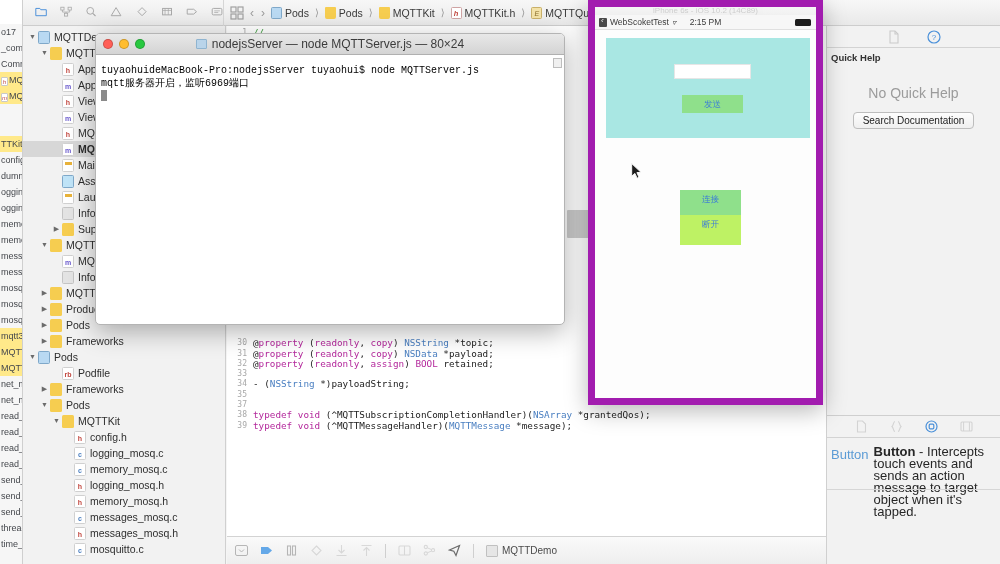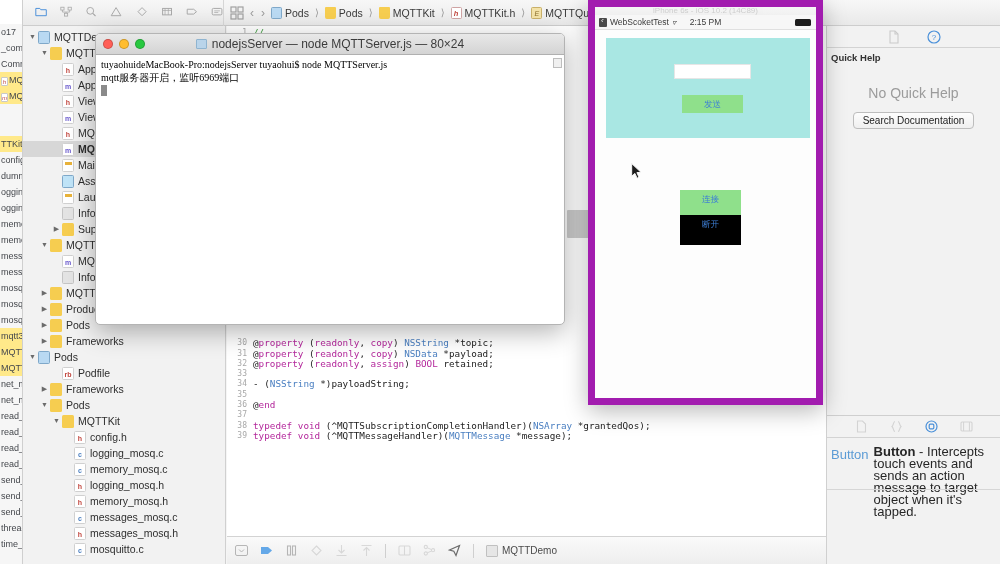--- a/index.html
+++ b/index.html
@@ -171,21 +171,21 @@
   }
   .tl { display: flex; gap: 6px; padding-left: 7px; }
   .tl i { width: 10px; height: 10px; border-radius: 50%; display: block; border: 0.5px solid rgba(0,0,0,.2); }
   .tl .r { background: #ff5f57; } .tl .y { background: #ffbd2e; } .tl .g { background: #28c840; }
   .term-label {
     position: absolute; left: 0; right: 0; text-align: center;
     font-size: 12px; color: #3b3b3b; display: flex; align-items: center; justify-content: center; gap: 5px;
   }
   .term-ico { width: 11px; height: 10px; background: #b9d4ea; border: 0.5px solid #8fb4d0; border-radius: 1px; }
   .term-body {
-    padding: 3px 5px; font-family: Liberation Serif, serif;
+    padding: 9px 5px; font-family: Liberation Mono, monospace;
     font-size: 10px; line-height: 13px; color: #000;
   }
   .term-cursor { display: inline-block; width: 6px; height: 11px; background: #8a8a8a; vertical-align: -2px; }
   .term-sbar { position: absolute; right: 1px; top: 22px; width: 11px; bottom: 1px; }
   .term-sbar i { position: absolute; right: 1px; top: 2px; width: 9px; height: 10px;
                  border: 0.5px solid #bdbdbd; background: #f0f0f0; }
 
   
   .sim {
     position: absolute; left: 588px; top: 0; width: 235px; height: 405px;
@@ -221,21 +221,21 @@
     background: #fff; border: 0.5px solid #e6e6e6;
   }
   .sim-btn {
     position: absolute; text-align: center; font-size: 8.5px; color: #3e7fd5;
     line-height: 18px; height: 18px;
   }
   .sim-btn.send { left: 76px; top: 57px; width: 61px; background: #8fe08b; }
   .sim-btn-abs { position: absolute; text-align: center; font-size: 8.5px; color: #3e7fd5;
                  line-height: 18px; height: 30px; width: 61px; left: 85px; }
   .sim-btn-abs.conn { top: 160px; background: #8fe08b; }
-  .sim-btn-abs.disc { top: 185px; background: #000000; }
+  .sim-btn-abs.disc { top: 185px; background: #bef264; }
 
   .cursor { position: absolute; left: 631px; top: 163px; width: 11px; height: 16px; }
 
   
   .edge-thumb {
     position: absolute; left: 567px; top: 210px; width: 28px; height: 28px;
     background: #c3c3c3; border-radius: 1px; opacity: .85;
   }
 </style>
 </head>
@@ -538,21 +538,20 @@
 
     <div class="editor">
       <div class="code" id="codeArea">
           <div class="cl" style="margin-bottom: 300px;"><span class="gut">1</span><span class="ctext"><span class="cm">//</span></span></div>
           <div class="cl"><span class="gut">30</span><span class="ctext"><span>@</span><span></span><span class="kw">property</span><span></span><span> (</span><span></span><span class="kw">readonly</span><span></span><span>, </span><span></span><span class="kw">copy</span><span></span><span>) </span><span></span><span class="ty">NSString</span><span></span><span> *</span><span></span><span>topic</span><span></span><span>;</span></span></div>
           <div class="cl"><span class="gut">31</span><span class="ctext"><span>@</span><span></span><span class="kw">property</span><span></span><span> (</span><span></span><span class="kw">readonly</span><span></span><span>, </span><span></span><span class="kw">copy</span><span></span><span>) </span><span></span><span class="ty">NSData</span><span></span><span> *</span><span></span><span>payload</span><span></span><span>;</span></span></div>
           <div class="cl"><span class="gut">32</span><span class="ctext"><span>@</span><span></span><span class="kw">property</span><span></span><span> (</span><span></span><span class="kw">readonly</span><span></span><span>, </span><span></span><span class="kw">assign</span><span></span><span>) </span><span></span><span class="kw">BOOL</span><span></span><span> </span><span></span><span>retained</span><span></span><span>;</span></span></div>
           <div class="cl"><span class="gut">33</span><span class="ctext"><span></span></span></div>
           <div class="cl"><span class="gut">34</span><span class="ctext"><span>- (</span><span></span><span class="ty">NSString</span><span></span><span> *)</span><span></span><span>payloadString</span><span></span><span>;</span></span></div>
           <div class="cl"><span class="gut">35</span><span class="ctext"><span></span></span></div>
-          <div class="cl"><span class="gut">36</span><span class="ctext"><span>@</span><span></span><span class="kw">end</span></span></div>
           <div class="cl"><span class="gut">37</span><span class="ctext"><span></span></span></div>
           <div class="cl"><span class="gut">38</span><span class="ctext"><span class="kw">typedef</span><span></span><span> </span><span></span><span class="kw">void</span><span></span><span> (^</span><span></span><span>MQTTSubscriptionCompletionHandler</span><span></span><span>)(</span><span></span><span class="ty">NSArray</span><span></span><span> *</span><span></span><span>grantedQos</span><span></span><span>);</span></span></div>
           <div class="cl"><span class="gut">39</span><span class="ctext"><span class="kw">typedef</span><span></span><span> </span><span></span><span class="kw">void</span><span></span><span> (^</span><span></span><span>MQTTMessageHandler</span><span></span><span>)(</span><span></span><span class="ty">MQTTMessage</span><span></span><span> *</span><span></span><span>message</span><span></span><span>);</span></span></div>
         </div>
       <div class="dbgbar">
         <span class="di"><svg viewBox="0 0 13 13">
               <rect x="0.5" y="1.5" width="12" height="10" rx="1.5" fill="none" stroke="#6b6b6b" stroke-width="1"></rect>
               <path d="M4 5.5l2.5 2.5L9 5.5" stroke="#6b6b6b" stroke-width="1" fill="none"></path>
             </svg></span>
         <span class="di on"><svg viewBox="0 0 13 13">

